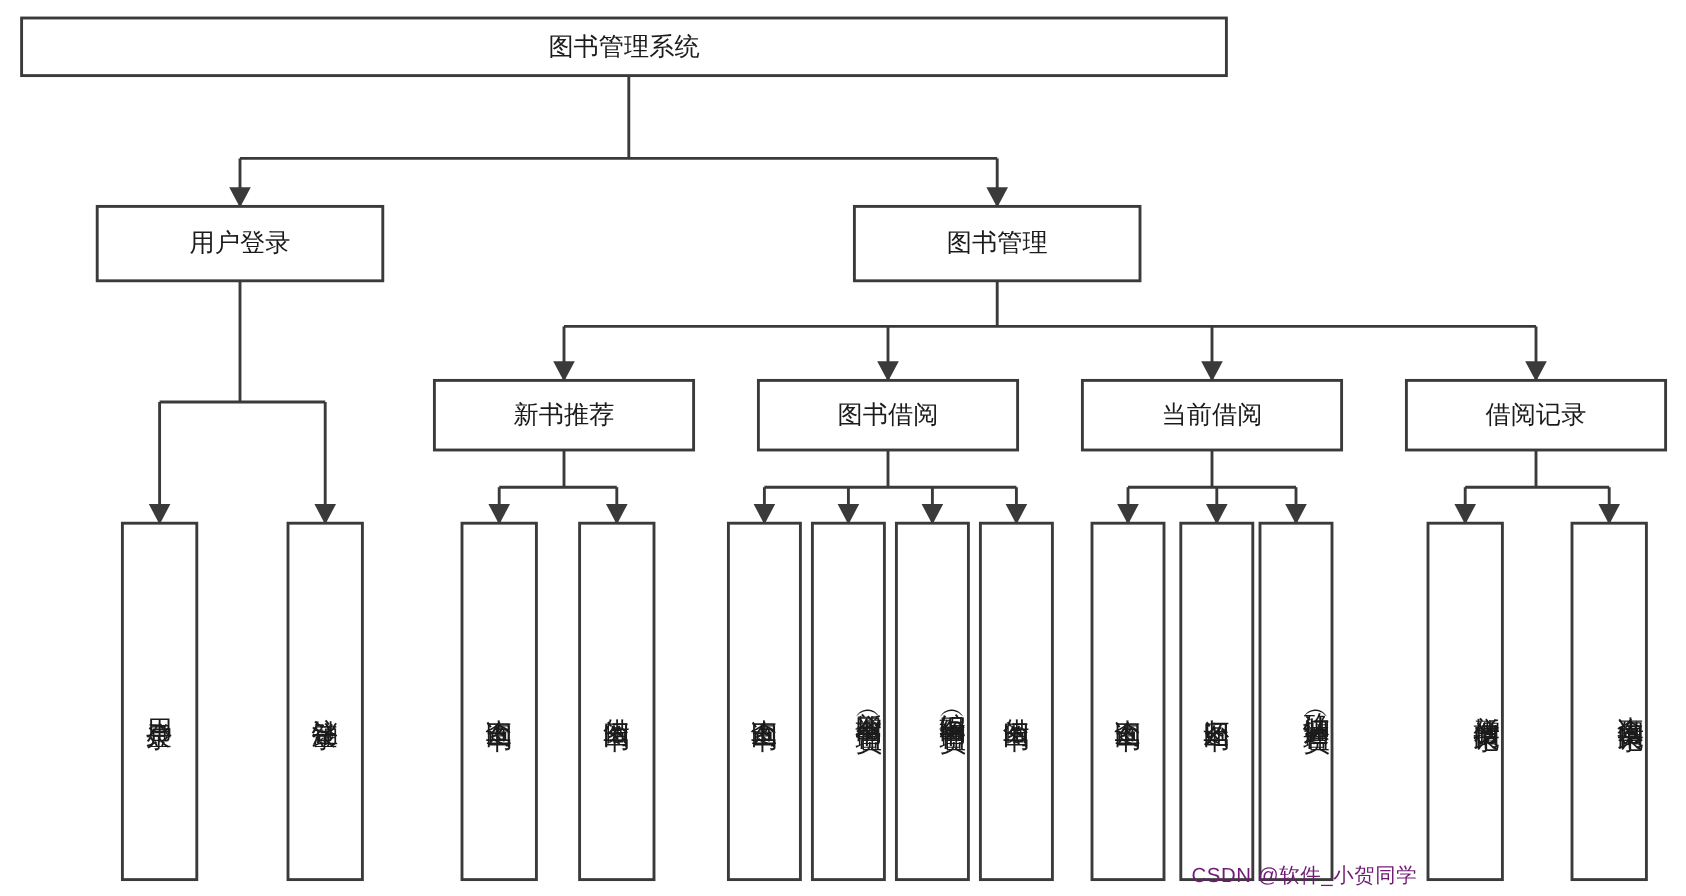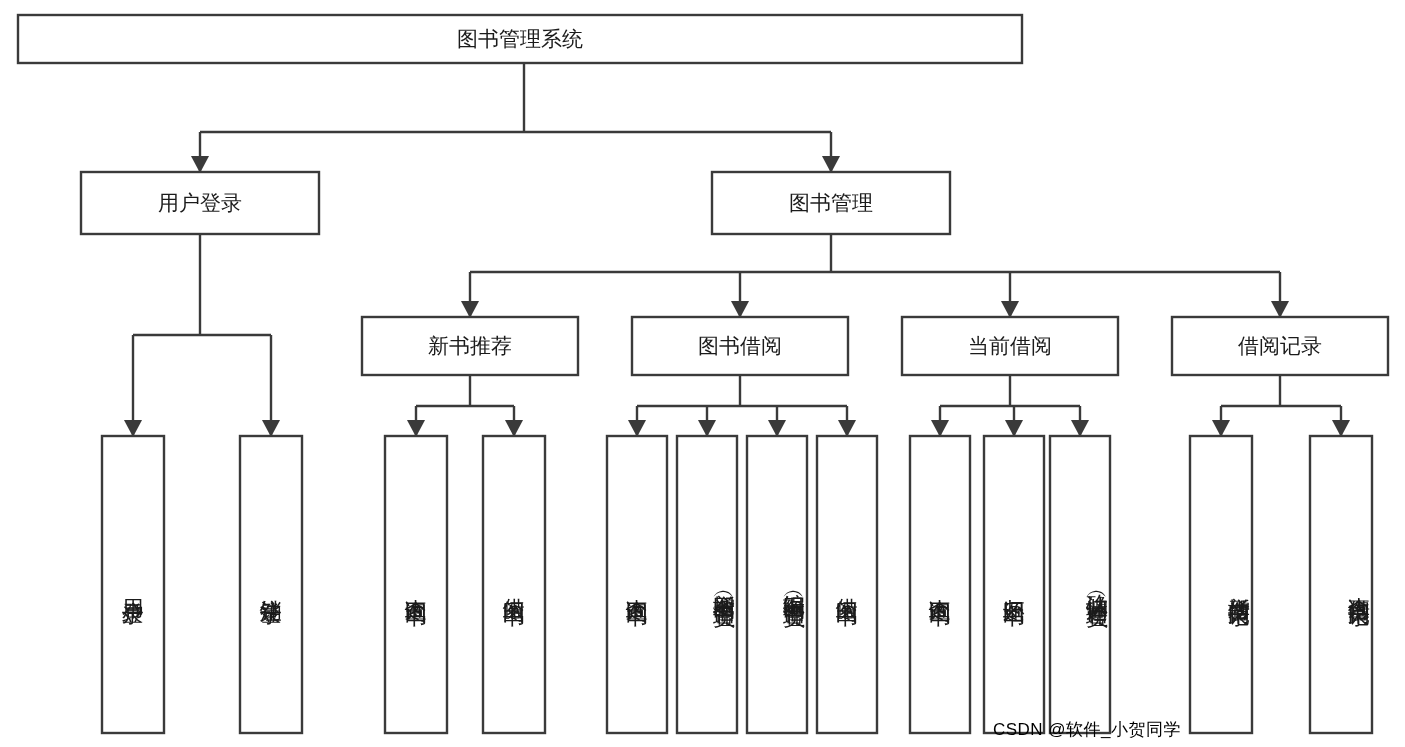--- a/index.html
+++ b/index.html
@@ -61,21 +61,21 @@
     justify-content: center;
     white-space: nowrap;
     pointer-events: none;
   }
   .watermark {
     position: absolute;
     right: 8px;
     bottom: 6px;
     font-family: "Liberation Sans", "DejaVu Sans", sans-serif;
     font-size: 17px;
-    color: #000000;
+    color: #701a75;
     white-space: nowrap;
     letter-spacing: 0.5px;
   }
 </style>
 </head>
 <body>
 
 <div id="diagram-root">
   <svg id="tree-svg" viewBox="0 0 1405 747" xmlns="http://www.w3.org/2000/svg">
     <g id="connectors-layer">

